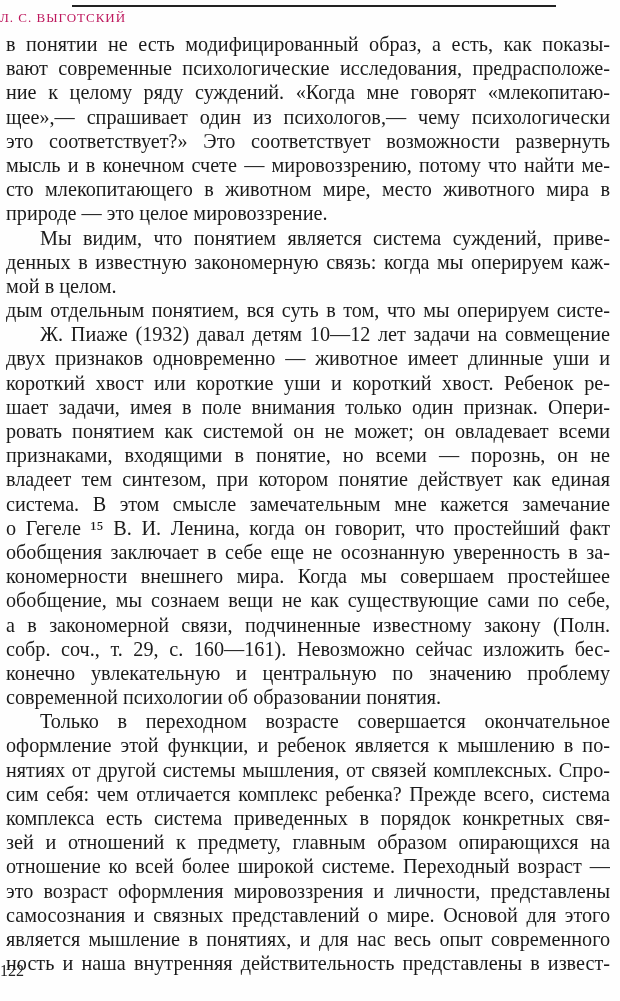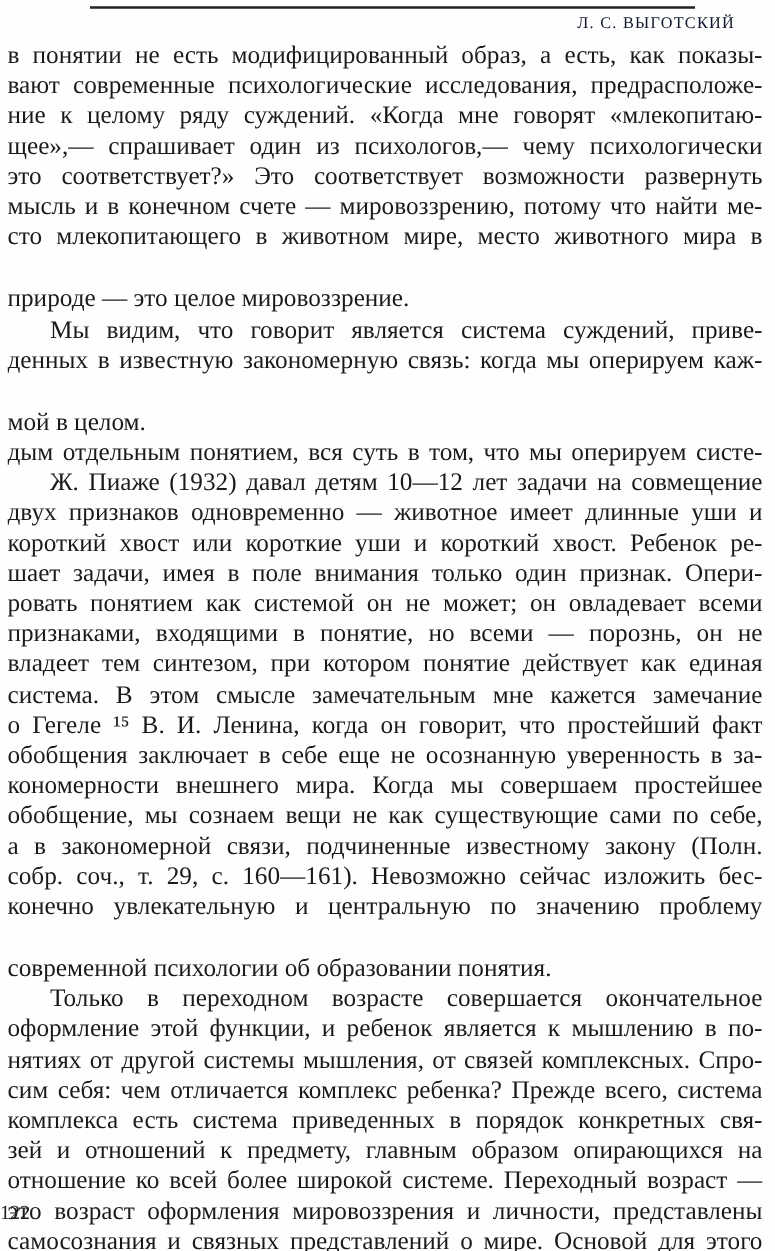--- a/index.html
+++ b/index.html
@@ -1,42 +1,42 @@
 <!DOCTYPE html>
 <html><head>
 <meta charset="utf-8">
 <style>
   html, body { margin:0; padding:0; background:#ffffff; }
   body { width:620px; height:1001px; overflow:hidden; position:relative; }
   .page { position:absolute; left:0; top:0; width:620px; height:1001px; background:#fefefe; color:#1a1a1a; font-family:"Liberation Serif","DejaVu Serif",serif; }
   .rule { position:absolute; left:72px; top:5px; width:484px; height:2px; background:#222; }
-  .running-head { position:absolute; top:10px; left:0; width:588px; text-align:right; font-size:13px; letter-spacing:1px; color:#0f172a; }
+  .running-head { position:absolute; top:10px; left:0; width:588px; text-align:left; font-size:13px; letter-spacing:1px; color:#be185d; }
   .body { position:absolute; left:6px; top:32px; width:604px; font-size:20.2px; line-height:24.2px; text-align:justify; }
   .line { display:block; height:24.2px; white-space:nowrap; text-align:justify; text-align-last:justify; overflow:hidden; }
-  .line.last { text-align-last:left;margin-top:26px; }
+  .line.last { text-align-last:left; }
   .line.indent { padding-left:34px; }
   .page-number { position:absolute; top:962px; left:0; width:620px; text-align:left; font-size:16px; color:#222; }
 </style>
 </head>
 <body>
 
 <div class="page">
   <div class="rule"></div>
   <div class="running-head">Л. С. ВЫГОТСКИЙ</div>
 
   <div class="body" id="body">
       <span class="line">в понятии не есть модифицированный образ, а есть, как показы-</span>
       <span class="line">вают современные психологические исследования, предрасположе-</span>
       <span class="line">ние  к целому ряду суждений. «Когда мне говорят «млекопитаю-</span>
       <span class="line">щее»,— спрашивает  один  из  психологов,— чему  психологически</span>
       <span class="line">это  соответствует?»  Это  соответствует возможности  развернуть</span>
       <span class="line">мысль и в конечном счете — мировоззрению, потому что найти ме-</span>
       <span class="line">сто  млекопитающего  в животном мире, место животного мира в</span>
       <span class="line last">природе — это  целое  мировоззрение.</span>
-      <span class="line indent">Мы видим, что говорит является система суждений, приве-</span>
+      <span class="line indent">Мы видим, что понятием является система суждений, приве-</span>
       <span class="line">денных в известную закономерную связь: когда мы оперируем каж-</span>
       <span class="line last">мой в целом.</span>
       <span class="line">дым отдельным понятием, вся суть в том, что мы оперируем систе-</span>
       <span class="line indent">Ж. Пиаже (1932) давал детям 10—12 лет задачи на совмещение</span>
       <span class="line">двух признаков одновременно — животное имеет длинные уши и</span>
       <span class="line">короткий хвост или короткие уши и короткий хвост. Ребенок ре-</span>
       <span class="line">шает задачи, имея в поле внимания только один признак. Опери-</span>
       <span class="line">ровать  понятием как системой он не может; он овладевает всеми</span>
       <span class="line">признаками, входящими в понятие, но всеми — порознь, он не</span>
       <span class="line">владеет тем синтезом, при котором понятие действует как единая</span>

